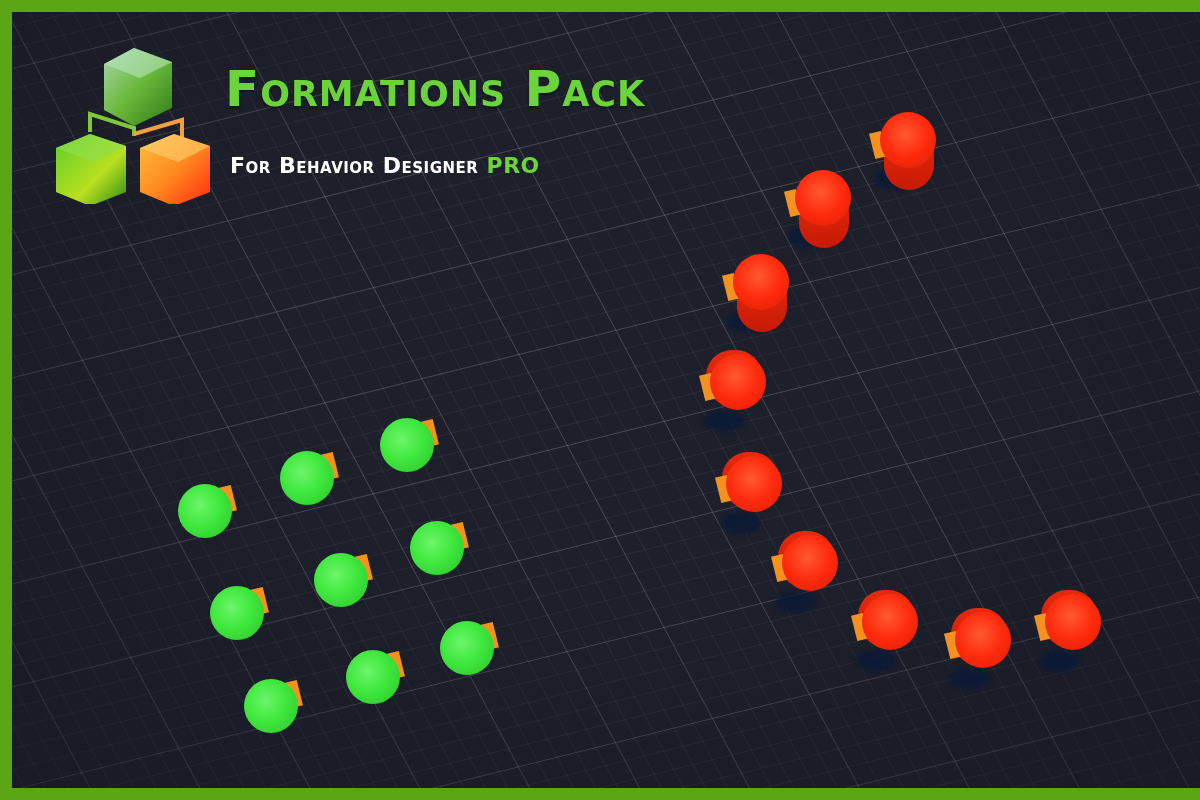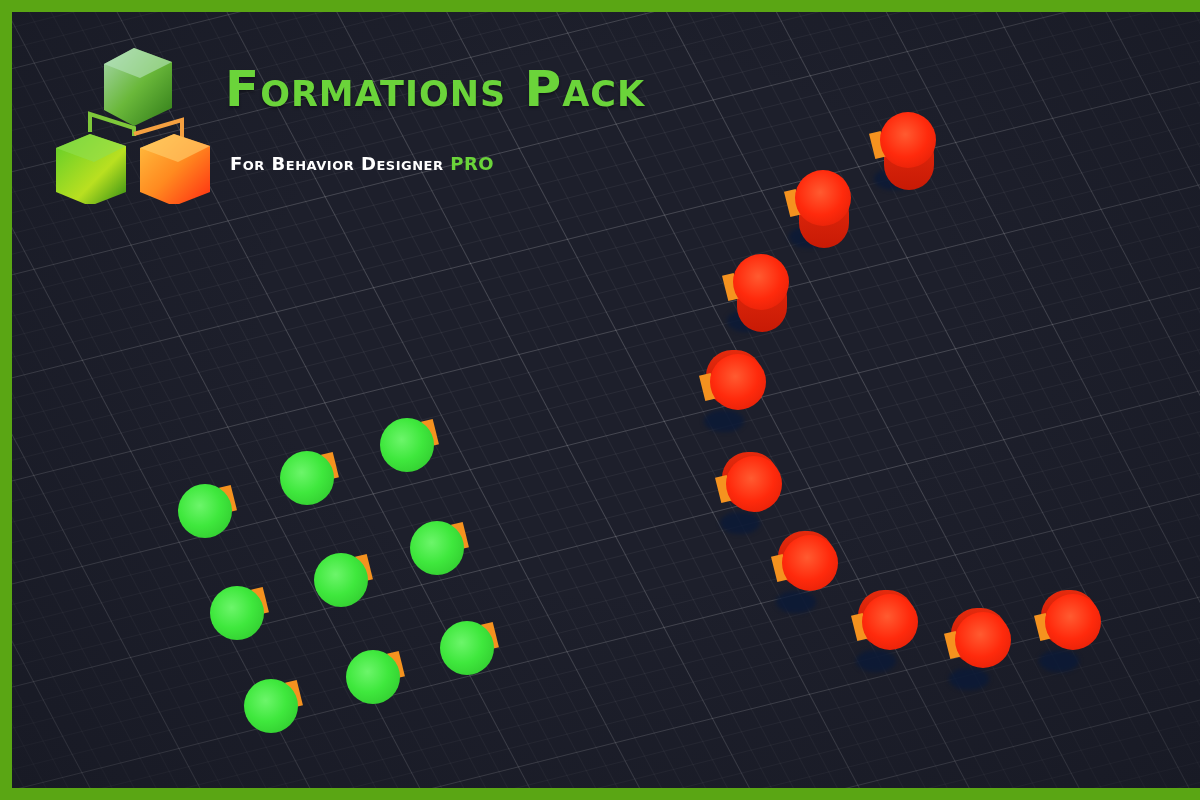--- a/index.html
+++ b/index.html
@@ -27,21 +27,21 @@
   .title {
     position: absolute; left: 213px; top: 52px;
     font-family: "DejaVu Sans", sans-serif; font-weight: bold;
     font-size: 50px; letter-spacing: 1px; color: #6bd43a;
     font-variant: small-caps; text-transform: none; line-height: 1;
     text-shadow: 0 2px 3px rgba(0,0,0,0.4);
   }
   .subtitle {
     position: absolute; left: 218px; top: 143px;
     font-family: "DejaVu Sans", sans-serif; font-weight: bold;
-    font-size: 18px; color: #ffffff; font-variant: small-caps; line-height: 1;
+    font-size: 22px; color: #ffffff; font-variant: small-caps; line-height: 1;
     letter-spacing: 0.5px;
   }
   .subtitle .pro { color: #6bd43a; font-variant: normal; }
   .agent { position: absolute; }
   .agent .body {
     position: absolute; border-radius: 50%;
   }
   .agent .flag {
     position: absolute; width: 12px; height: 26px; background: #f5921f;
   }

